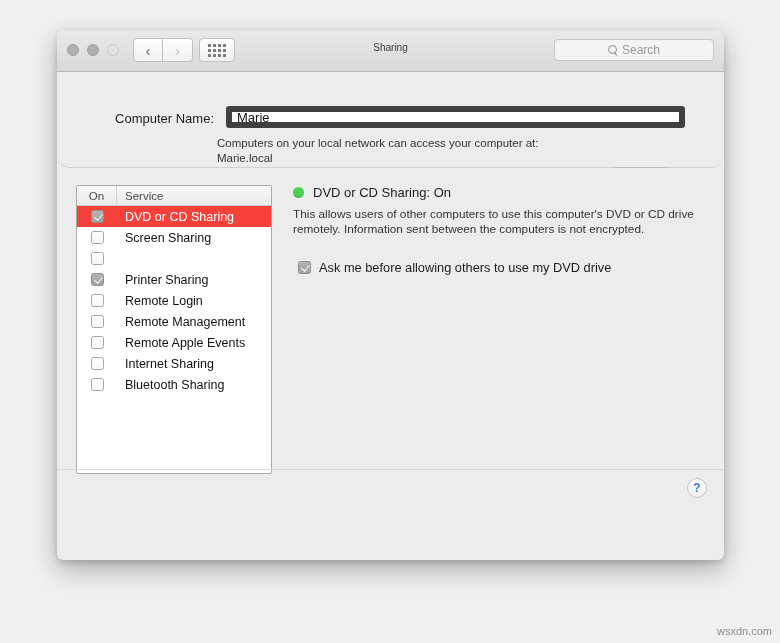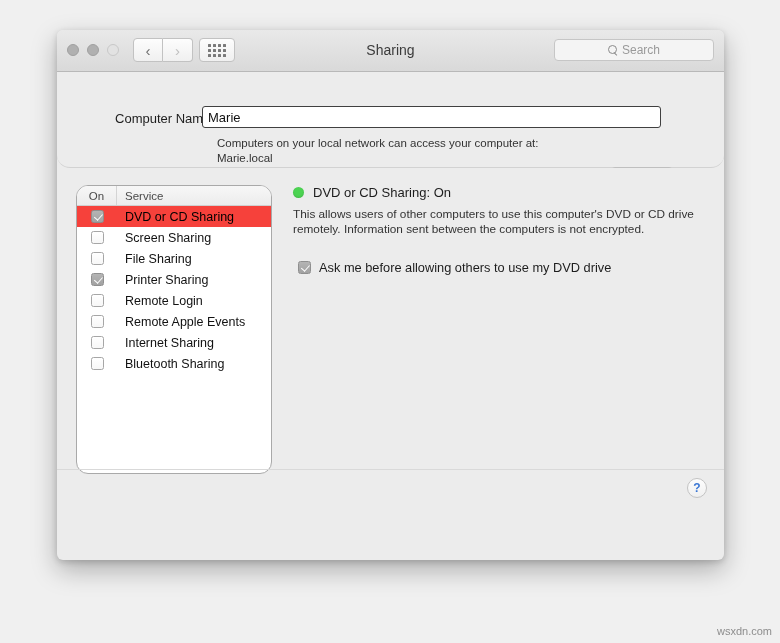--- a/index.html
+++ b/index.html
@@ -51,21 +51,21 @@
     width: 36px; height: 24px;
     background: linear-gradient(to bottom, #fdfdfd, #f0f0f0);
     border: 1px solid #c2c2c2; border-radius: 4px;
     display: flex; align-items: center; justify-content: center;
   }
   .dots { display: grid; grid-template-columns: repeat(4, 3px); grid-template-rows: repeat(3, 3px); gap: 2px; }
   .dots i { display: block; width: 3px; height: 3px; background: #7a7a7a; border-radius: 0.5px; }
 
   .wtitle {
     position: absolute; left: 0; right: 0; top: 12px;
-    text-align: center; font-size: 14px; color: #3b3b3b;
+    text-align: center; font-size: 10px; color: #3b3b3b;
   }
 
   .searchbox {
     position: absolute; right: 10px; top: 9px;
     width: 160px; height: 22px;
     background: #f4f4f4;
     border: 1px solid #c6c6c6;
     border-radius: 4px;
     display: flex; align-items: center; justify-content: center;
     gap: 4px;
@@ -83,24 +83,24 @@
   .searchbox .ph { font-size: 12px; color: #9a9a9a; }
 
   
   .topsec { position: relative; height: 96px; background: #ececec; border-bottom: 1px solid #d2d2d2; border-radius: 13px; }
   .cn-label {
     position: absolute; left: 47px; top: 39px;
     font-size: 13px; color: #1d1d1d;
     width: 110px; text-align: right;
   }
   .cn-input {
-    position: absolute; left: 145px; top: 34px;
+    position: absolute; left: 169px; top: 34px;
     width: 459px; height: 22px;
     background: #ffffff;
-    border: 1px solid #404040;
+    border: 6px solid #404040;
     border-radius: 3px;
     font-size: 13px; color: #111;
     padding: 0 5px;
     font-family: "Liberation Sans", sans-serif;
   }
   .cn-note {
     position: absolute; left: 160px; top: 64px;
     font-size: 11.5px; color: #333; line-height: 15px;
   }
   .edit-btn {
@@ -114,37 +114,37 @@
   }
 
   
   .body { position: relative; height: 332px; background: #ececec; }
 
   .listbox {
     position: absolute; left: 19px; top: 17px;
     width: 196px; height: 289px;
     background: #ffffff;
     border: 1px solid #a9a9a9;
-    border-radius: 12px;
+    border-radius: 2px;
     overflow: hidden;
   }
   .lhead {
     display: flex; height: 20px;
     background: linear-gradient(to bottom, #f7f7f7, #ececec);
     border-bottom: 1px solid #cfcfcf;
     font-size: 11.5px; color: #4a4a4a;
   }
   .lhead .h-on { width: 40px; display: flex; align-items: center; justify-content: center; border-right: 1px solid #d4d4d4; }
   .lhead .h-svc { flex: 1; display: flex; align-items: center; padding-left: 8px; }
 
   .lrow {
     display: flex; align-items: center; height: 21px;
     font-size: 12.5px; color: #111;
   }
-  .lrow.selected { background: #f6413b; color: #000000; }
+  .lrow.selected { background: #f6413b; color: #ffffff; }
   .lrow .c-on { width: 40px; display: flex; align-items: center; justify-content: center; }
   .lrow .c-svc { flex: 1; padding-left: 8px; }
 
   .cb {
     width: 13px; height: 13px;
     border-radius: 2.5px;
     border: 1px solid #a6a6a6;
     background: linear-gradient(to bottom, #ffffff, #f7f7f7);
     display: block; position: relative;
   }
@@ -253,33 +253,38 @@
             <div class="lrow">
               <div class="c-on">
                 <span class="cb"></span>
               </div>
               <div class="c-svc">Screen Sharing</div>
             </div>
             <div class="lrow">
               <div class="c-on">
                 <span class="cb"></span>
               </div>
-              <div class="c-svc">File Sharing</div>
             </div>
             <div class="lrow">
               <div class="c-on">
                 <span class="cb checked"></span>
               </div>
               <div class="c-svc">Printer Sharing</div>
             </div>
             <div class="lrow">
               <div class="c-on">
                 <span class="cb"></span>
               </div>
               <div class="c-svc">Remote Login</div>
+            </div>
+            <div class="lrow">
+              <div class="c-on">
+                <span class="cb"></span>
+              </div>
+              <div class="c-svc">Remote Management</div>
             </div>
             <div class="lrow">
               <div class="c-on">
                 <span class="cb"></span>
               </div>
               <div class="c-svc">Remote Apple Events</div>
             </div>
             <div class="lrow">
               <div class="c-on">
                 <span class="cb"></span>

